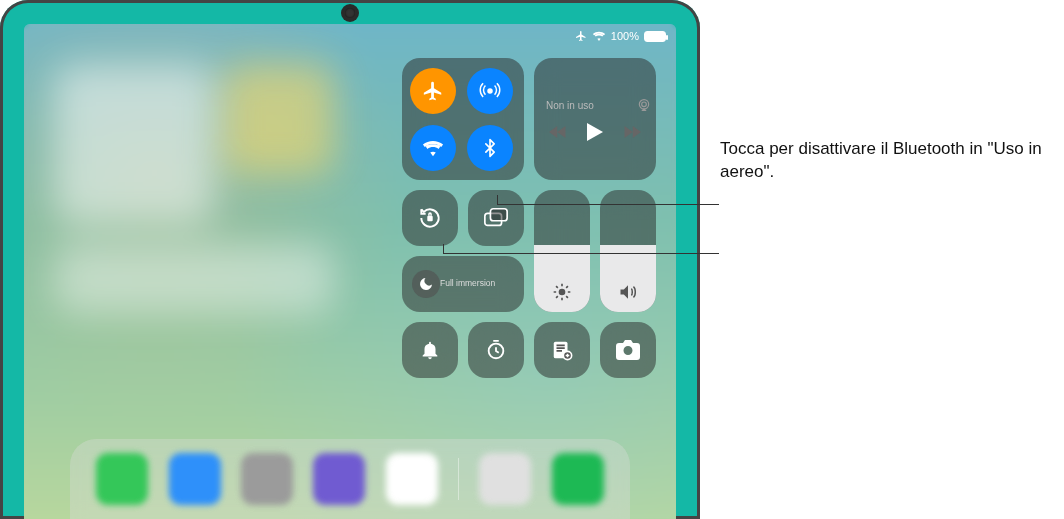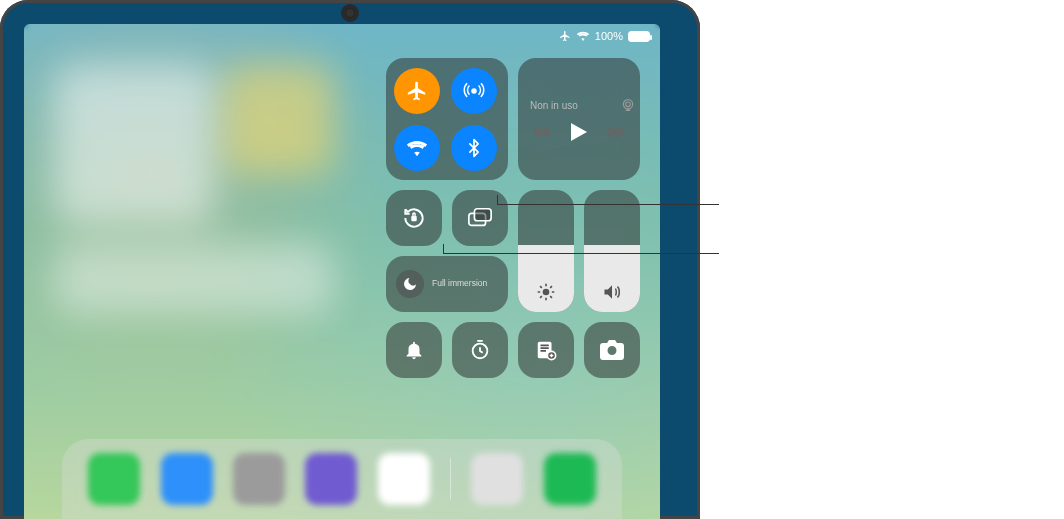--- a/index.html
+++ b/index.html
@@ -8,23 +8,23 @@
     height: 519px;
     font-family: -apple-system, "Helvetica Neue", Arial, sans-serif;
     background: #fff;
     position: relative;
     overflow: hidden;
   }
   .device-frame {
     position: absolute;
     left: 0; top: 0;
     width: 700px; height: 519px;
-    background: #0c4a6e;
+    background: #14b8a6;
     border-radius: 28px 28px 0 0;
-    padding: 24px 40px 0 24px;
+    padding: 24px 24px 0 24px;
     box-shadow: inset 0 0 0 3px #444;
     text-decoration: underline;
   }
   .camera {
     position:absolute; top:8px; left:50%; transform:translateX(-50%);
     width:10px; height:10px; border-radius:50%; background:#333; box-shadow: inset 0 0 2px #111, 0 0 0 4px #2a2a2a;
   }
   .screen {
     position: relative;
     width: 100%; height: 100%;
@@ -131,21 +131,21 @@
   }
   .slider-icon-dark{ color:#555; }
   
   .btn-module{
     display:flex; align-items:center; justify-content:center;
     flex-direction:column; gap:2px;
   }
   .small-label{ font-size:8.5px; color:#ddd; line-height:1.1; text-align:left;}
   
   .focus-module{
-    display:flex; align-items:center; gap:8px; padding:0 10px; justify-content:flex-start;
+    display:flex; align-items:center; padding:0 10px; justify-content:flex-start;
   }
   .focus-icon{
     width:28px; height:28px; border-radius:50%; background:rgba(80,80,80,0.6);
     display:flex; align-items:center; justify-content:center; flex:0 0 auto;
   }
   
   .callouts{
     position:absolute;
     left:720px; top:138px;
     width:330px;
@@ -341,13 +341,14 @@
 
   </div>
 </div>
 
 <div class="leader" style="left:497px; top:204px; width:222px;"></div>
 <div class="leader-v" style="left:497px; top:195px; height:9px;"></div>
 <div class="leader" style="left:443px; top:253px; width:276px;"></div>
 <div class="leader-v" style="left:443px; top:244px; height:9px;"></div>
 
 <div class="callouts">
+  <div class="callout">Tocca per disattivare il Bluetooth in "Uso in aereo".</div>
 </div>
 
 </body></html>

